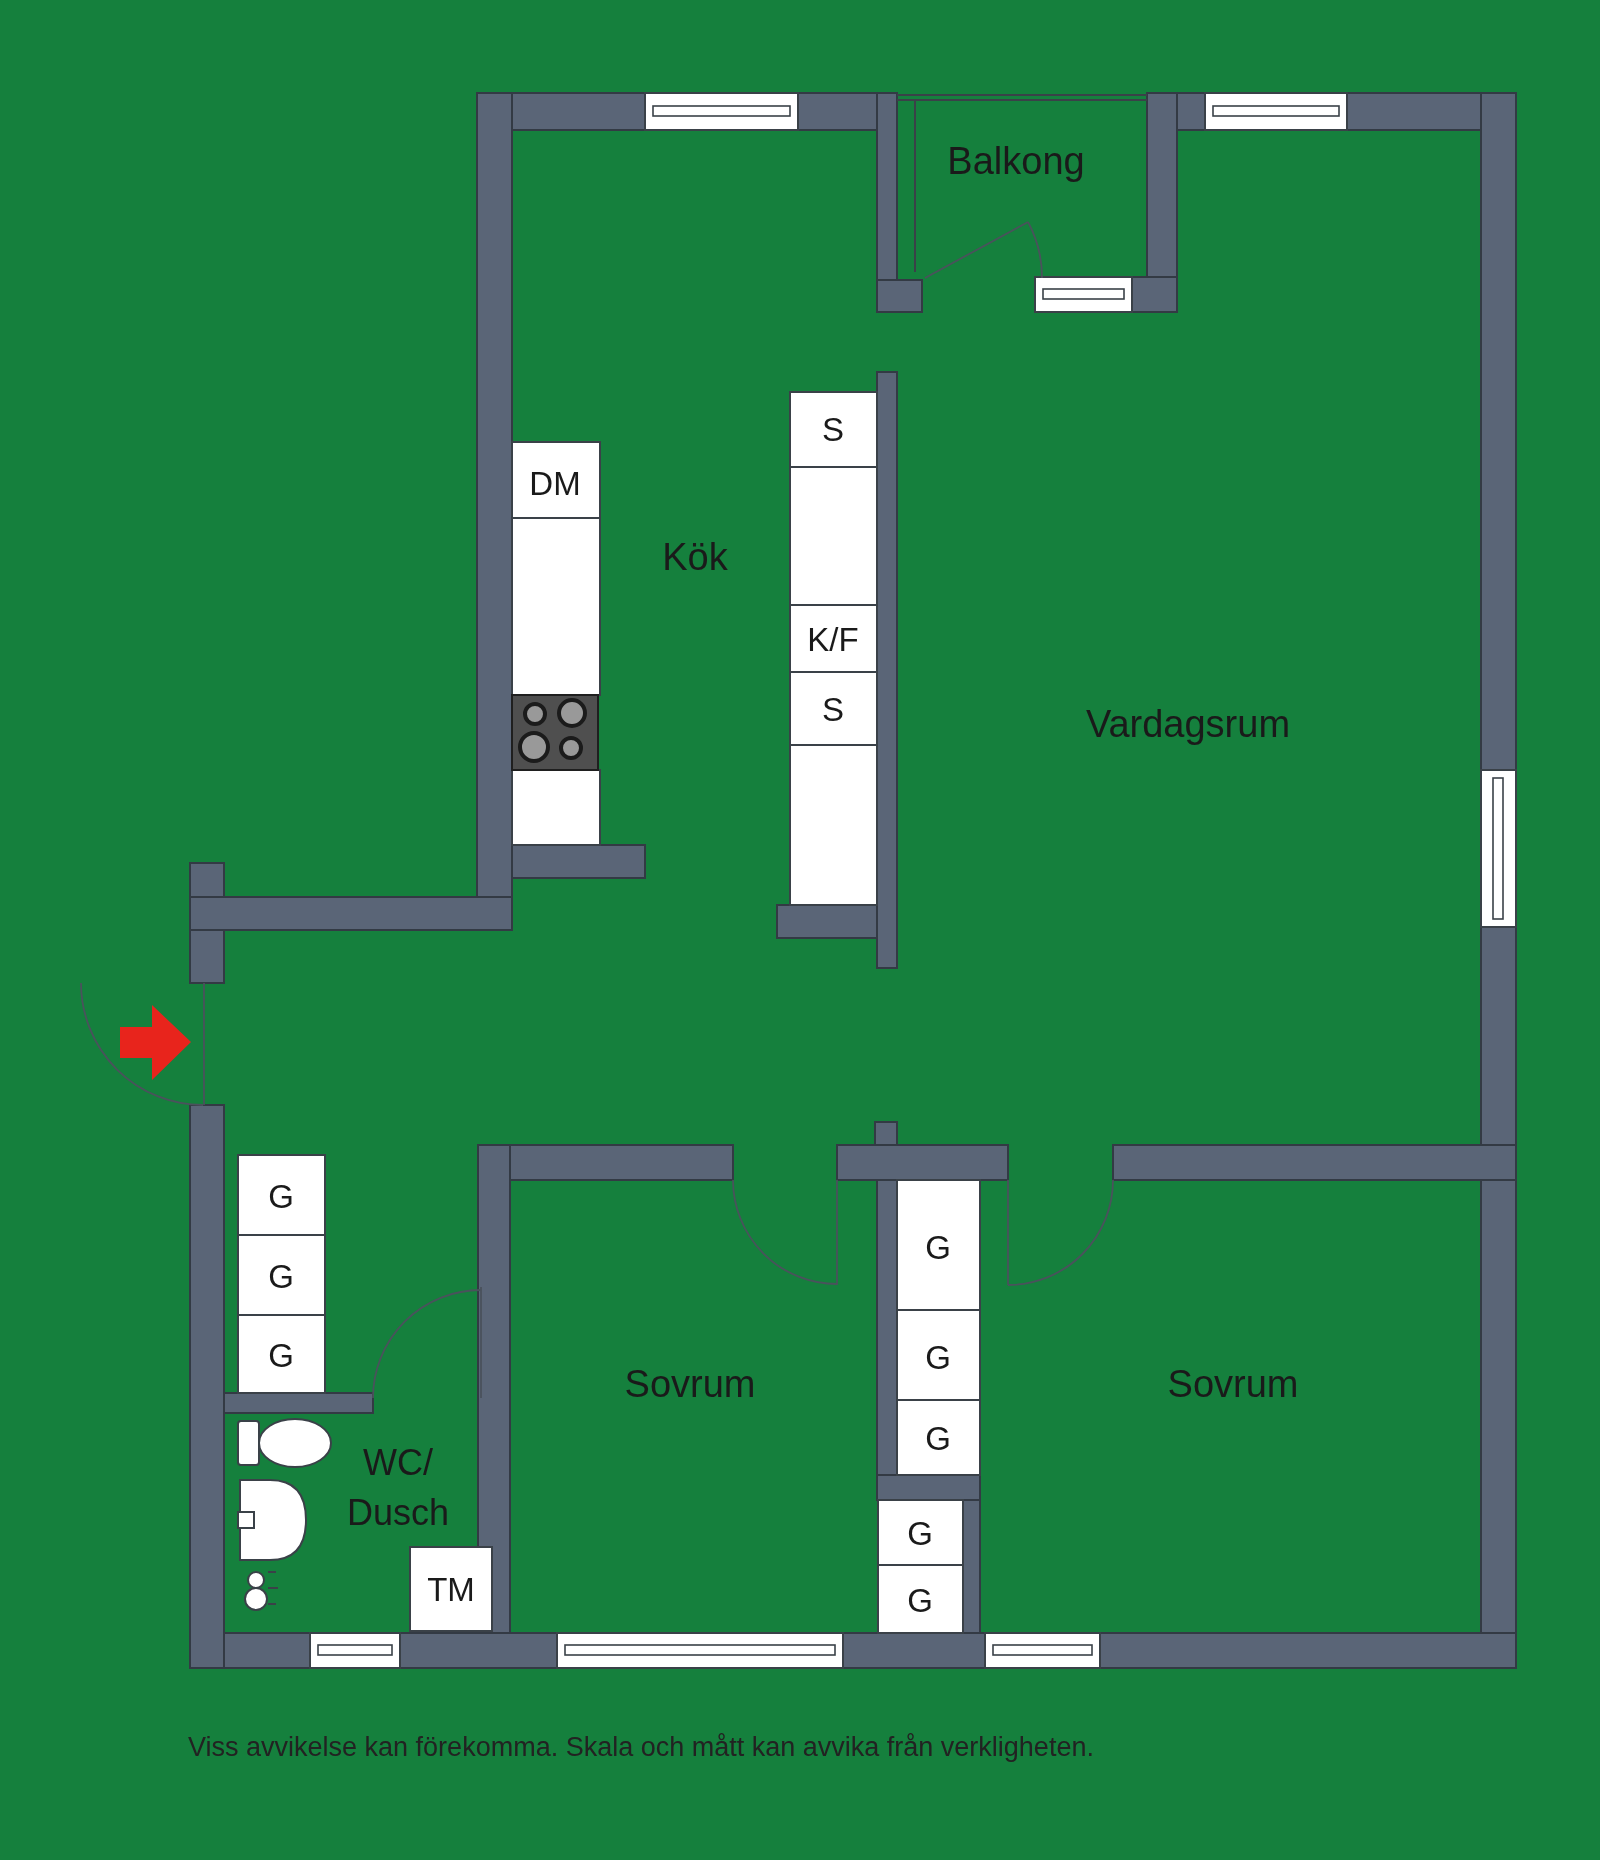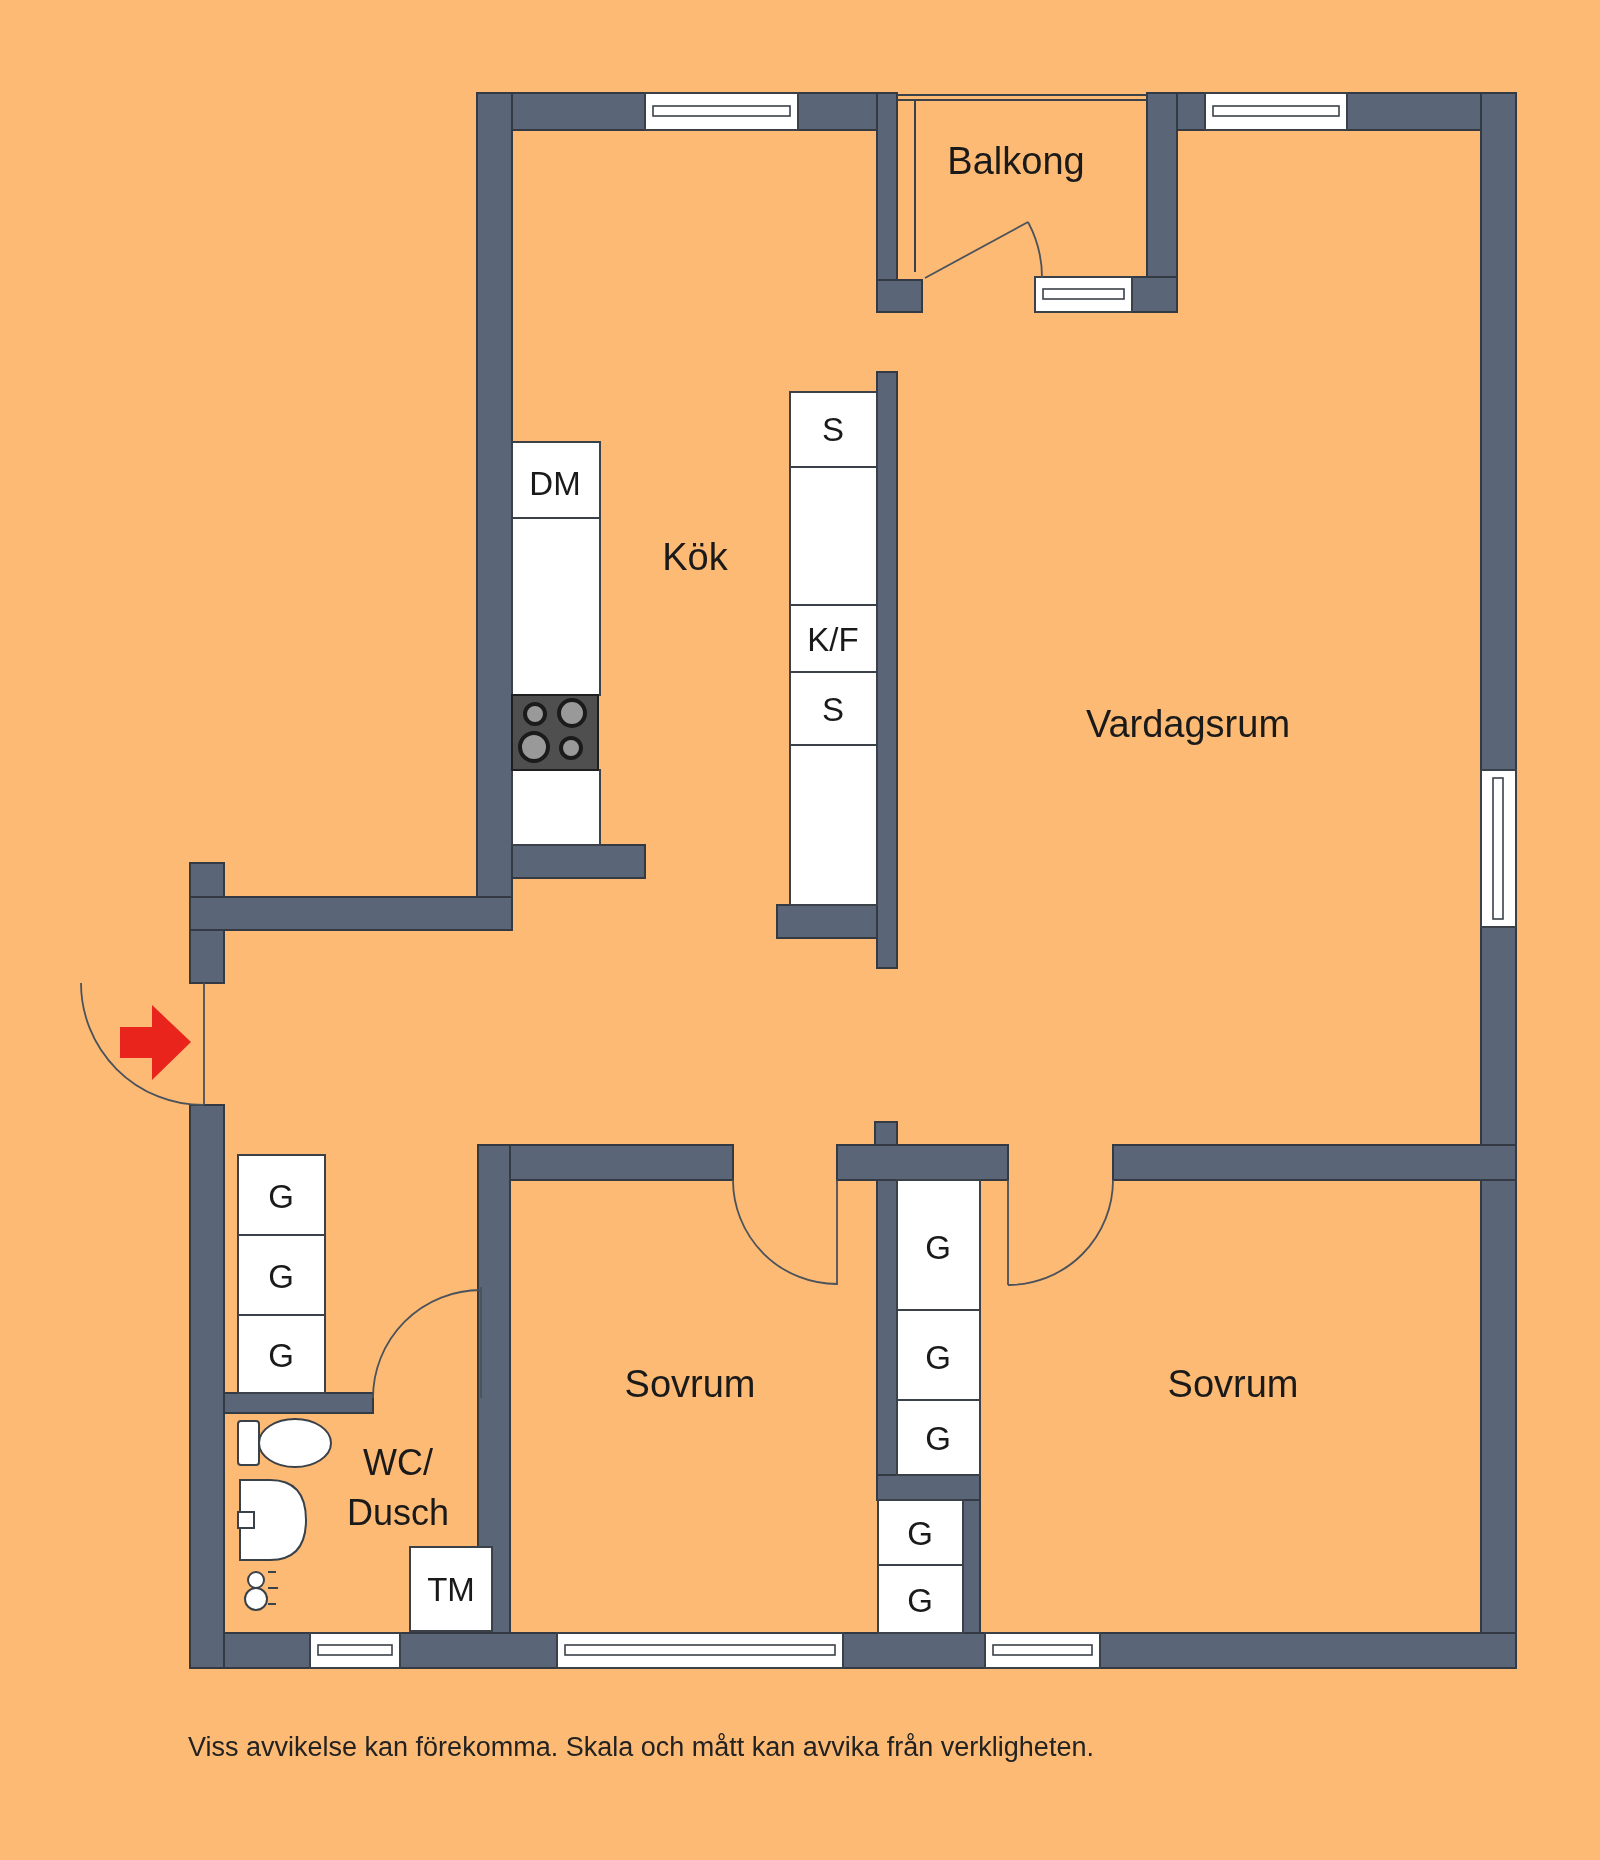--- a/index.html
+++ b/index.html
@@ -1,16 +1,16 @@
 <!DOCTYPE html>
 <html><head>
 <meta charset="utf-8">
 <style>
   html,body{margin:0;padding:0;background:#fff;}
-  .page{position:relative;width:1600px;height:1860px;background:#fdba74;overflow:hidden;
+  .page{position:relative;width:1600px;height:1860px;background:#15803d;overflow:hidden;
         font-family:"Liberation Sans", sans-serif;}
   svg{display:block}
   .room-label{font-family:"Liberation Sans",sans-serif;font-size:38px;fill:#1a1a1a;
               text-anchor:middle;}
   .wc-label{font-family:"Liberation Sans",sans-serif;font-size:36px;fill:#1a1a1a;
             text-anchor:middle;}
   .fix-label{font-family:"Liberation Sans",sans-serif;font-size:33px;fill:#1a1a1a;
              text-anchor:middle;}
   .disclaimer{font-family:"Liberation Sans",sans-serif;font-size:27px;fill:#222222;
               text-anchor:start;}

